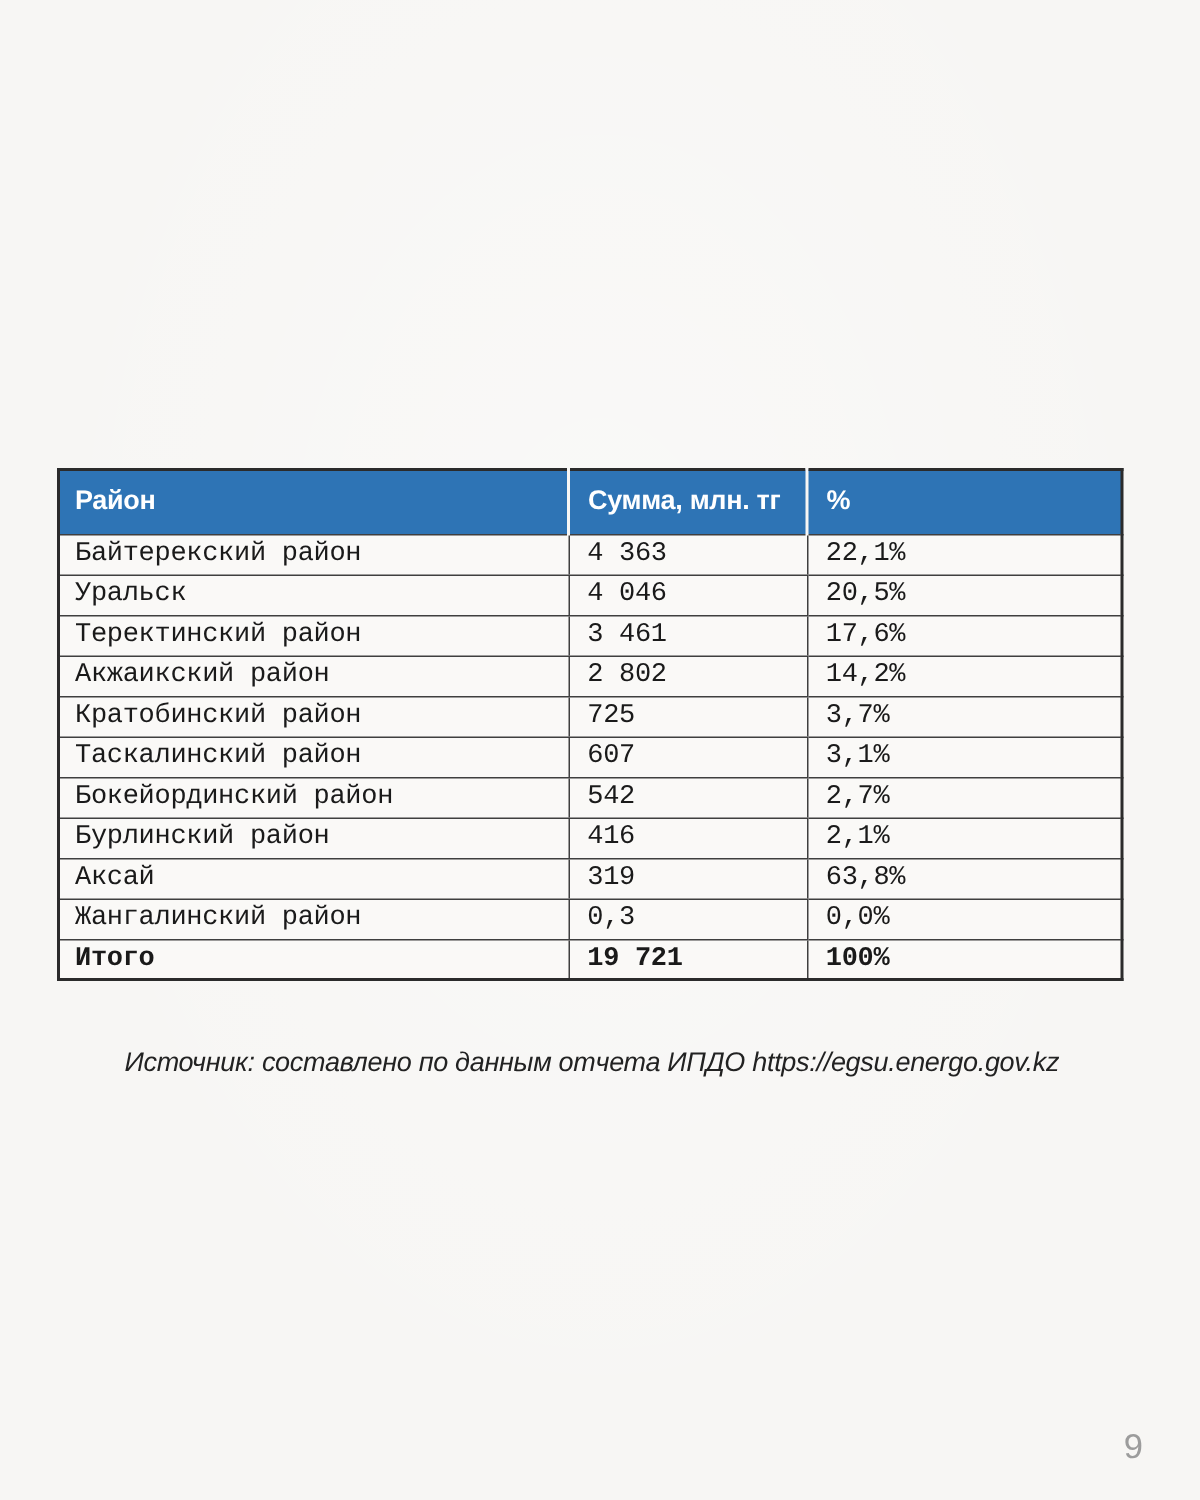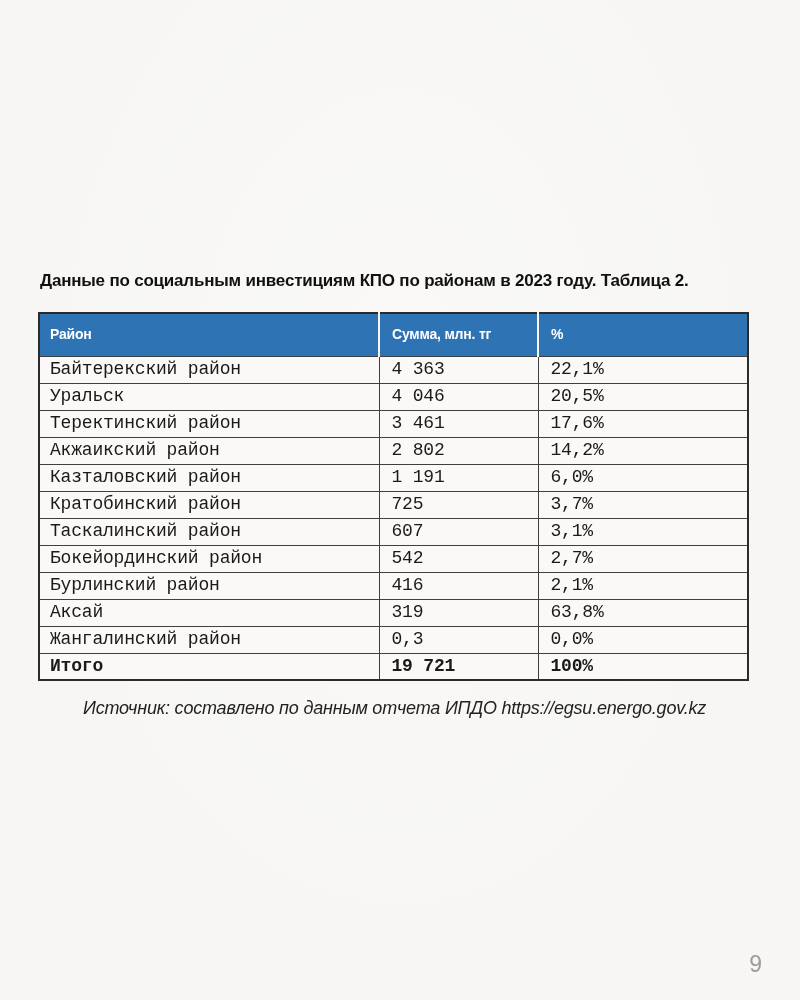--- a/index.html
+++ b/index.html
@@ -57,21 +57,21 @@
   col.c3{width:210px;}
   .data-table th{
     background:var(--header-bg);
     color:var(--header-text);
     font-weight:bold;
     text-align:left;
     height:43px;
     padding:0 0 2px 10px;
     border-left:2px solid var(--page-bg);
     border-bottom:1px solid var(--border-inner);
-    font-size:14px;
+    font-size:18px;
   }
   .data-table th:first-child{border-left:none;}
   .data-table td{
     height:27px;
     padding:0 4px 1px 10px;
     border-bottom:1px solid var(--border-inner);
     border-left:1px solid var(--border-inner);
     vertical-align:middle;
     white-space:nowrap;
     overflow:hidden;
@@ -102,21 +102,20 @@
     top:951px;
     font-size:23px;
     color:var(--muted);
   }
 </style>
 </head>
 <body>
 
 <div class="page">
 
-  <div class="doc-title">Данные по социальным инвестициям КПО по районам в 2023 году. Таблица 2.</div>
 
   <table class="data-table">
     <colgroup>
         <col class="c1">
         <col class="c2">
         <col class="c3">
       </colgroup>
     <thead>
       <tr>
         <th>Район</th>
@@ -137,25 +136,20 @@
         </tr>
         <tr>
           <td>Теректинский район</td>
           <td>3 461</td>
           <td>17,6%</td>
         </tr>
         <tr>
           <td>Акжаикский район</td>
           <td>2 802</td>
           <td>14,2%</td>
-        </tr>
-        <tr>
-          <td>Казталовский район</td>
-          <td>1 191</td>
-          <td>6,0%</td>
         </tr>
         <tr>
           <td>Кратобинский район</td>
           <td>725</td>
           <td>3,7%</td>
         </tr>
         <tr>
           <td>Таскалинский район</td>
           <td>607</td>
           <td>3,1%</td>

